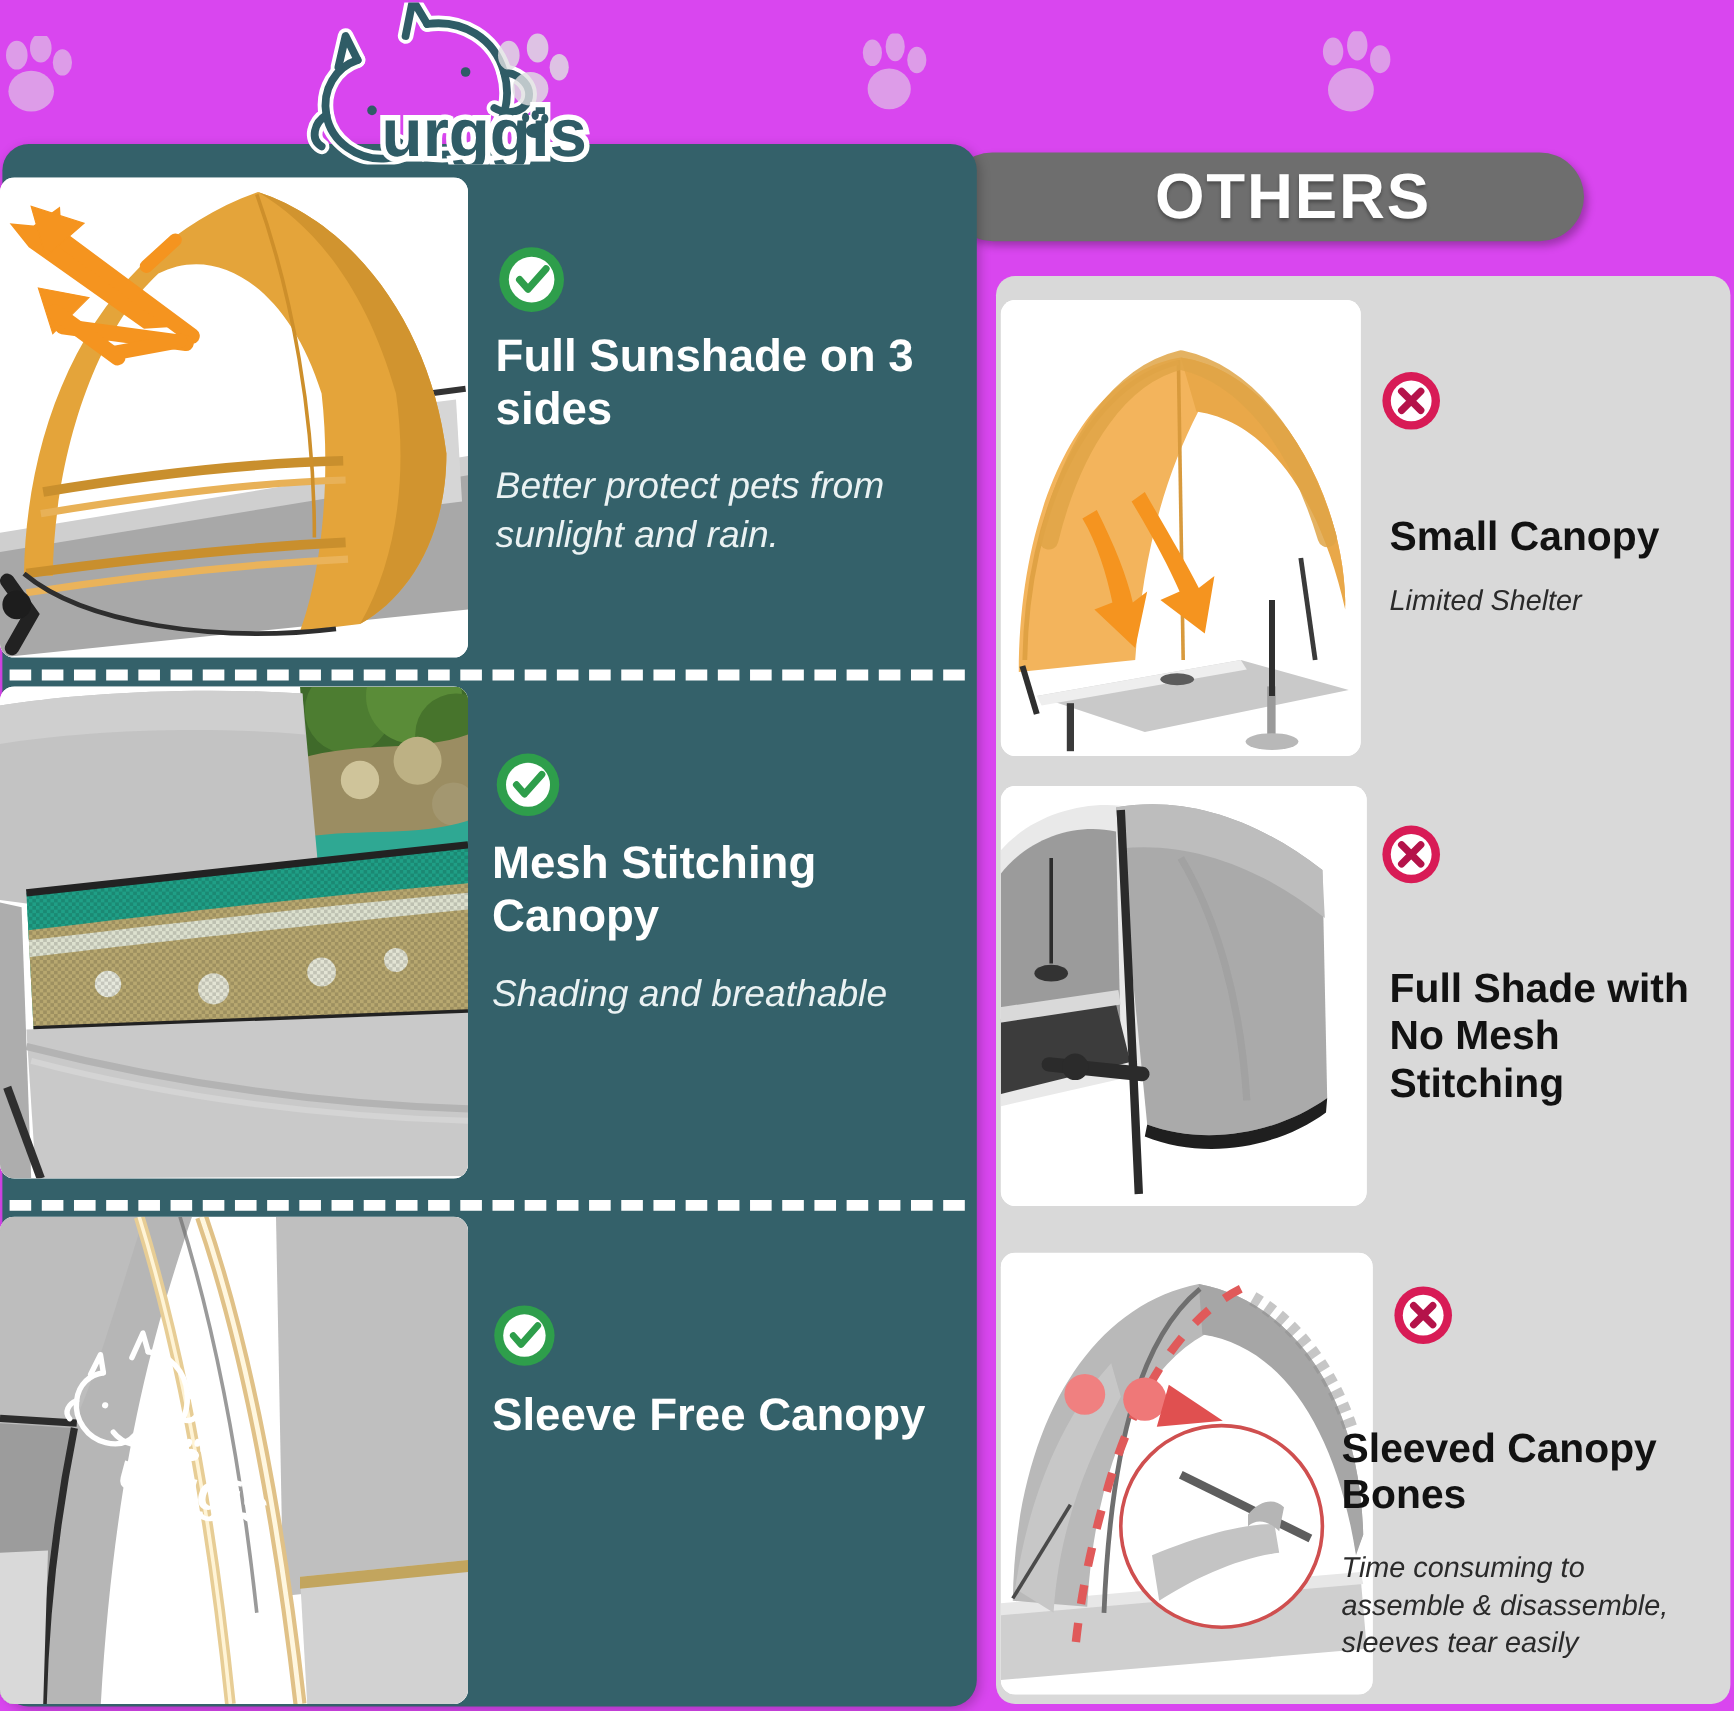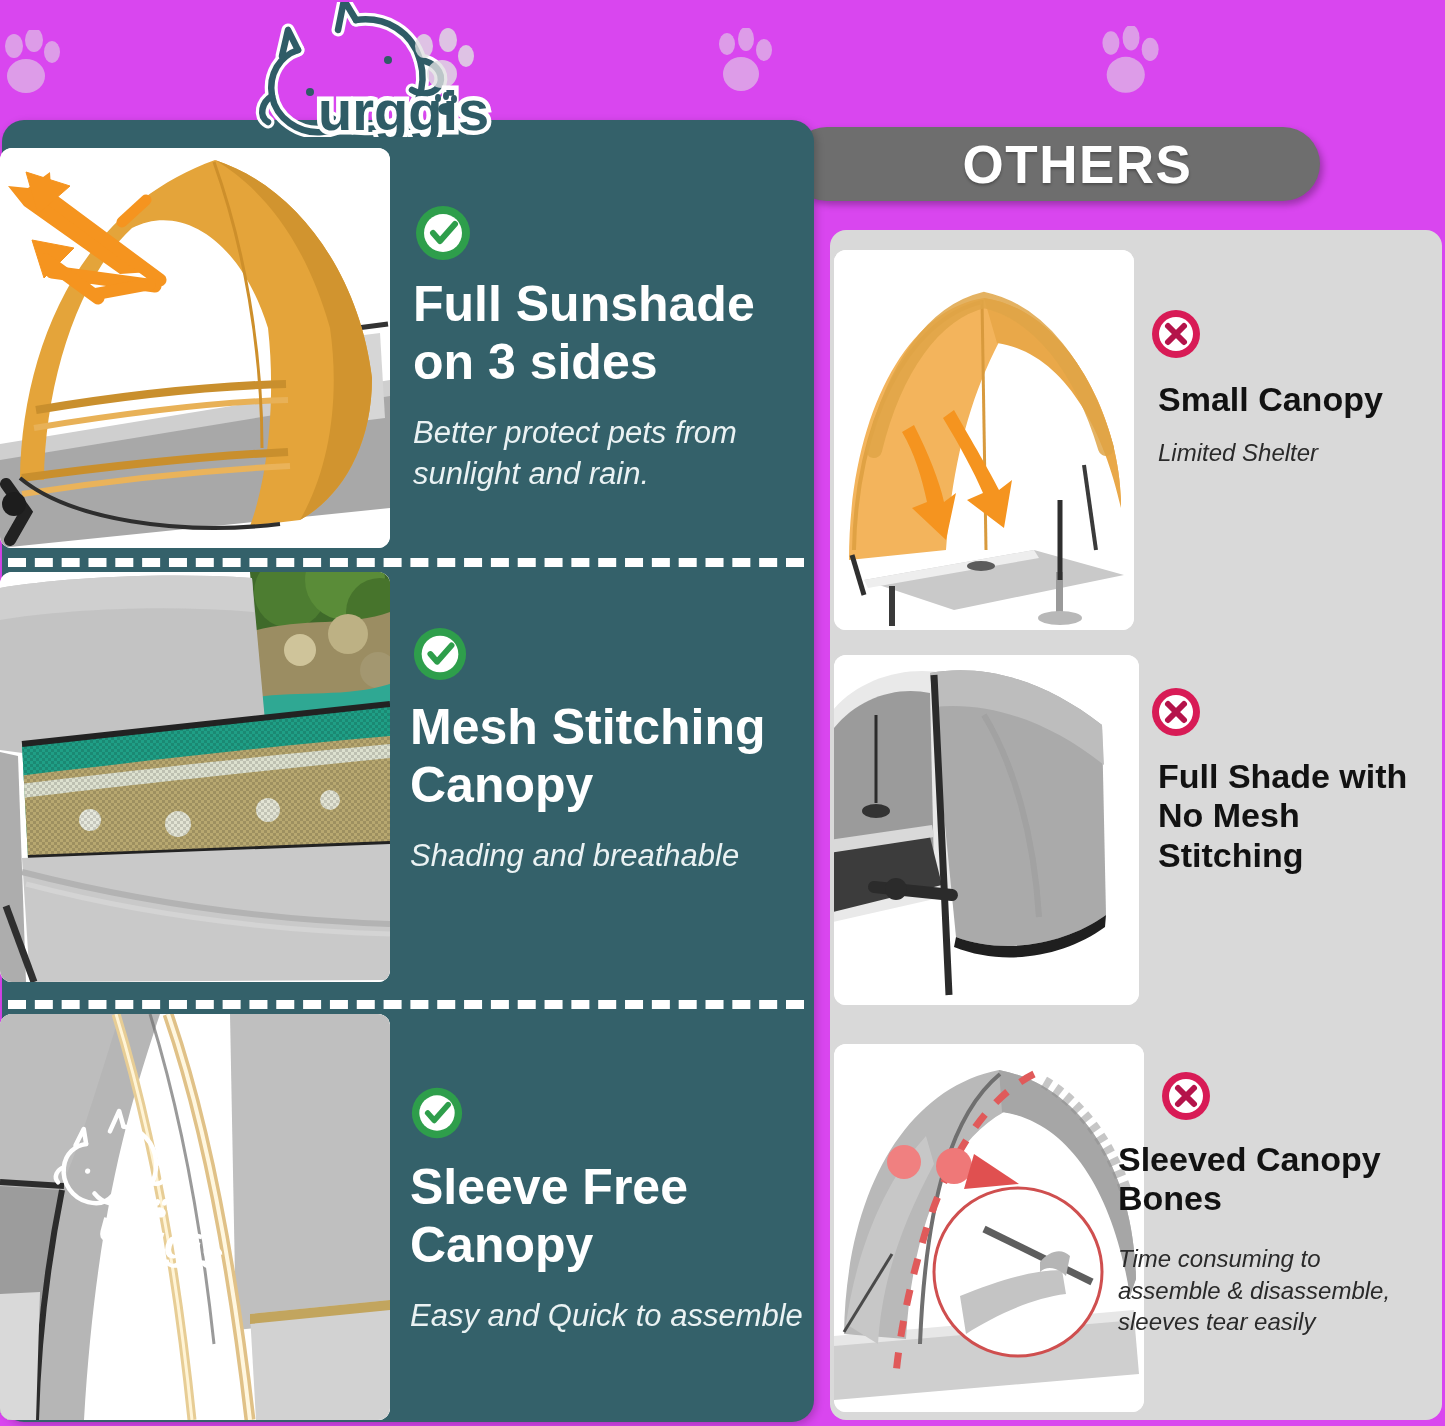--- a/index.html
+++ b/index.html
@@ -60,23 +60,23 @@
   .photo {
     position: absolute; overflow: hidden;
     border-radius: 12px; background: #fff;
     z-index: 6;
   }
 
   
   .txt { position: absolute; z-index: 7; }
   .t-title { font-weight: bold; line-height: 1.16; }
   .t-sub   { line-height: 1.32; font-style: italic; }
-  .left .t-title { color: #ffffff; font-size: 50px; }
+  .left .t-title { color: #ffffff; font-size: 38px; }
   .left .t-sub   { color: #eaf2f3; font-size: 31px; }
-  .right .t-title { color: #121212; font-size: 34px; }
+  .right .t-title { color: #121212; font-size: 34px; margin-top: 48px; }
   .right .t-sub   { color: #2a2a2a; font-size: 24px; }
 
   .icon-wrap { position: absolute; z-index: 7; }
 
   
   .logo { position: absolute; left: 252px; top: 2px; width: 240px; height: 135px; z-index: 9; }
 </style>
 </head>
 <body>
 
@@ -410,21 +410,20 @@
 
   <div class="icon-wrap" style="left:410px;top:1086px;">
     <svg width="54" height="54" viewBox="0 0 58 58">
       <circle cx="29" cy="29" r="27" fill="#2e9e4b"></circle>
       <circle cx="29" cy="29" r="19" fill="#ffffff"></circle>
       <path d="M19 29 L26 37 L41 20" stroke="#2e9e4b" stroke-width="6" fill="none" stroke-linecap="round" stroke-linejoin="round"></path>
     </svg>
   </div>
   <div class="txt left" style="left:410px;top:1158px;width:398px;">
     <div class="t-title">Sleeve Free Canopy</div>
-    <div class="t-sub" style="margin-top:22px;">Easy and Quick to assemble</div>
   </div>
 
   <div class="logo">
     <svg width="240" height="135" viewBox="0 0 240 135">
       <g fill="none" stroke="#ffffff" stroke-width="13" stroke-linecap="round" stroke-linejoin="round">
         <path d="M104,18 C134,14 160,30 168,58 C176,86 164,112 142,122 C122,130 96,128 80,116"></path>
         <path d="M104,18 L92,-2 L86,28"></path>
         <path d="M168,58 C182,60 192,70 188,82 C184,92 170,94 160,88"></path>
         <path d="M46,48 C28,54 16,72 20,94 C24,116 46,132 70,130 C86,128 98,120 104,108"></path>
         <path d="M46,48 L36,28 L30,54"></path>

